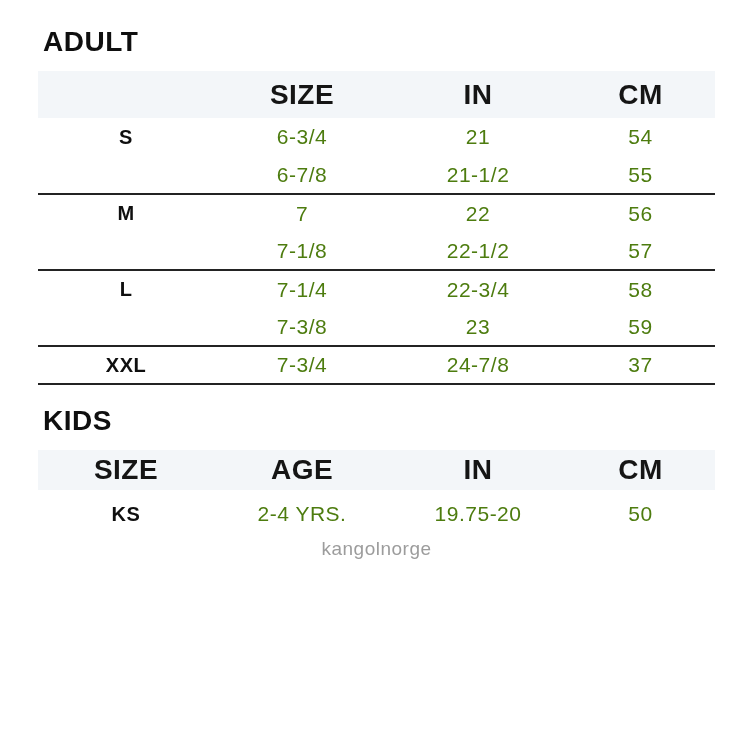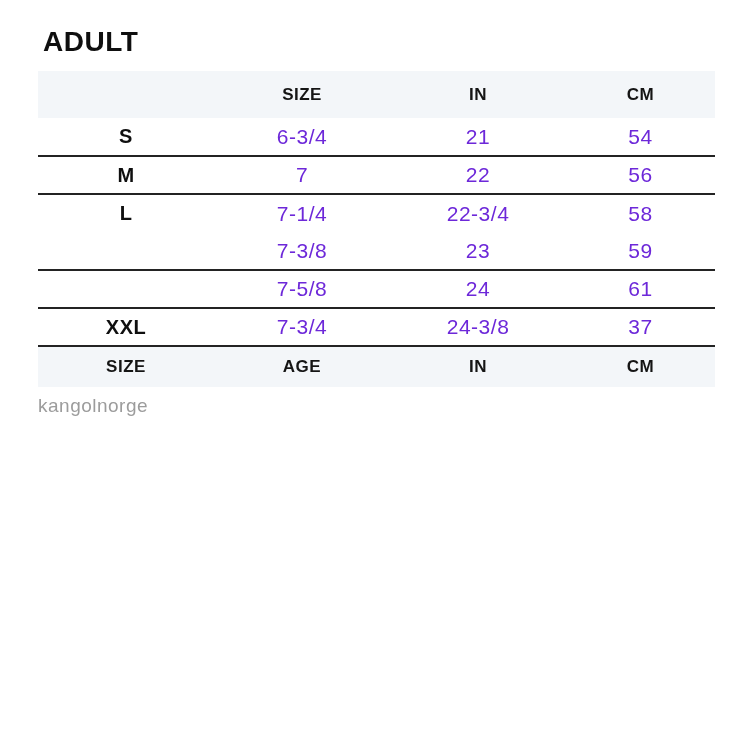--- a/index.html
+++ b/index.html
@@ -25,55 +25,55 @@
   .section-title.second { margin-top: 20px; }
   table.size-table {
     border-collapse: collapse;
     table-layout: fixed;
     margin-left: 38px;
     width: 677px;
   }
   table.size-table thead th {
     background: #f3f6f9;
     height: 47px;
-    font-size: 17px;
+    font-size: 28px;
     font-weight: 700;
     letter-spacing: 0.5px;
     color: #151515;
     text-align: center;
     vertical-align: middle;
     padding: 0;
   }
   table.size-table tbody td {
     height: 38px;
     text-align: center;
     vertical-align: middle;
     font-size: 21px;
     font-weight: 400;
     letter-spacing: 0.5px;
-    color: #6d28d9;
+    color: #4d7c0f;
     padding: 0;
   }
   table.size-table tbody td.lbl {
     font-weight: 700;
     font-size: 20px;
     letter-spacing: 0.5px;
     color: #0f0f0f;
   }
   table.size-table tbody.group {
     border-bottom: 2px solid #232323;
   }
   table.kids thead th { height: 40px; }
   table.kids tbody td { height: 40px; }
   table.kids tbody tr:first-child td { padding-top: 8px; }
   .watermark {
     margin-top: 8px;
     width: 677px;
     margin-left: 38px;
-    text-align: left;
+    text-align: center;
     font-size: 19px;
     letter-spacing: 0.5px;
     color: #9c9c9c;
   }
 </style>
 </head>
 <body>
 
 <div class="page">
 
@@ -95,80 +95,93 @@
       </tr>
     </thead>
 
     <tbody class="group">
       <tr>
         <td class="lbl">S</td>
         <td>6-3/4</td>
         <td>21</td>
         <td>54</td>
       </tr>
+      <tr>
+        <td class="lbl"></td>
+        <td>6-7/8</td>
+        <td>21-1/2</td>
+        <td>55</td>
+      </tr>
     </tbody>
 
     <tbody class="group">
       <tr>
         <td class="lbl">M</td>
         <td>7</td>
         <td>22</td>
         <td>56</td>
+      </tr>
+      <tr>
+        <td class="lbl"></td>
+        <td>7-1/8</td>
+        <td>22-1/2</td>
+        <td>57</td>
       </tr>
     </tbody>
 
     <tbody class="group">
       <tr>
         <td class="lbl">L</td>
         <td>7-1/4</td>
         <td>22-3/4</td>
         <td>58</td>
       </tr>
       <tr>
         <td class="lbl"></td>
         <td>7-3/8</td>
         <td>23</td>
         <td>59</td>
       </tr>
     </tbody>
 
     <tbody class="group">
-      <tr>
-        <td class="lbl"></td>
-        <td>7-5/8</td>
-        <td>24</td>
-        <td>61</td>
-      </tr>
     </tbody>
 
     <tbody class="group">
       <tr>
         <td class="lbl">XXL</td>
         <td>7-3/4</td>
-        <td>24-3/8</td>
+        <td>24-7/8</td>
         <td>37</td>
       </tr>
     </tbody>
   </table>
 
+  <h2 class="section-title second">KIDS</h2>
 
   <table class="size-table kids">
     <colgroup>
       <col style="width:26%">
         <col style="width:26%">
         <col style="width:26%">
         <col style="width:22%">
     </colgroup>
     <thead>
       <tr>
         <th>SIZE</th>
         <th>AGE</th>
         <th>IN</th>
         <th>CM</th>
       </tr>
     </thead>
     <tbody>
+      <tr>
+        <td class="lbl">KS</td>
+        <td>2-4 YRS.</td>
+        <td>19.75-20</td>
+        <td>50</td>
+      </tr>
     </tbody>
   </table>
 
   <div class="watermark">kangolnorge</div>
 
 </div>
 
 </body></html>

